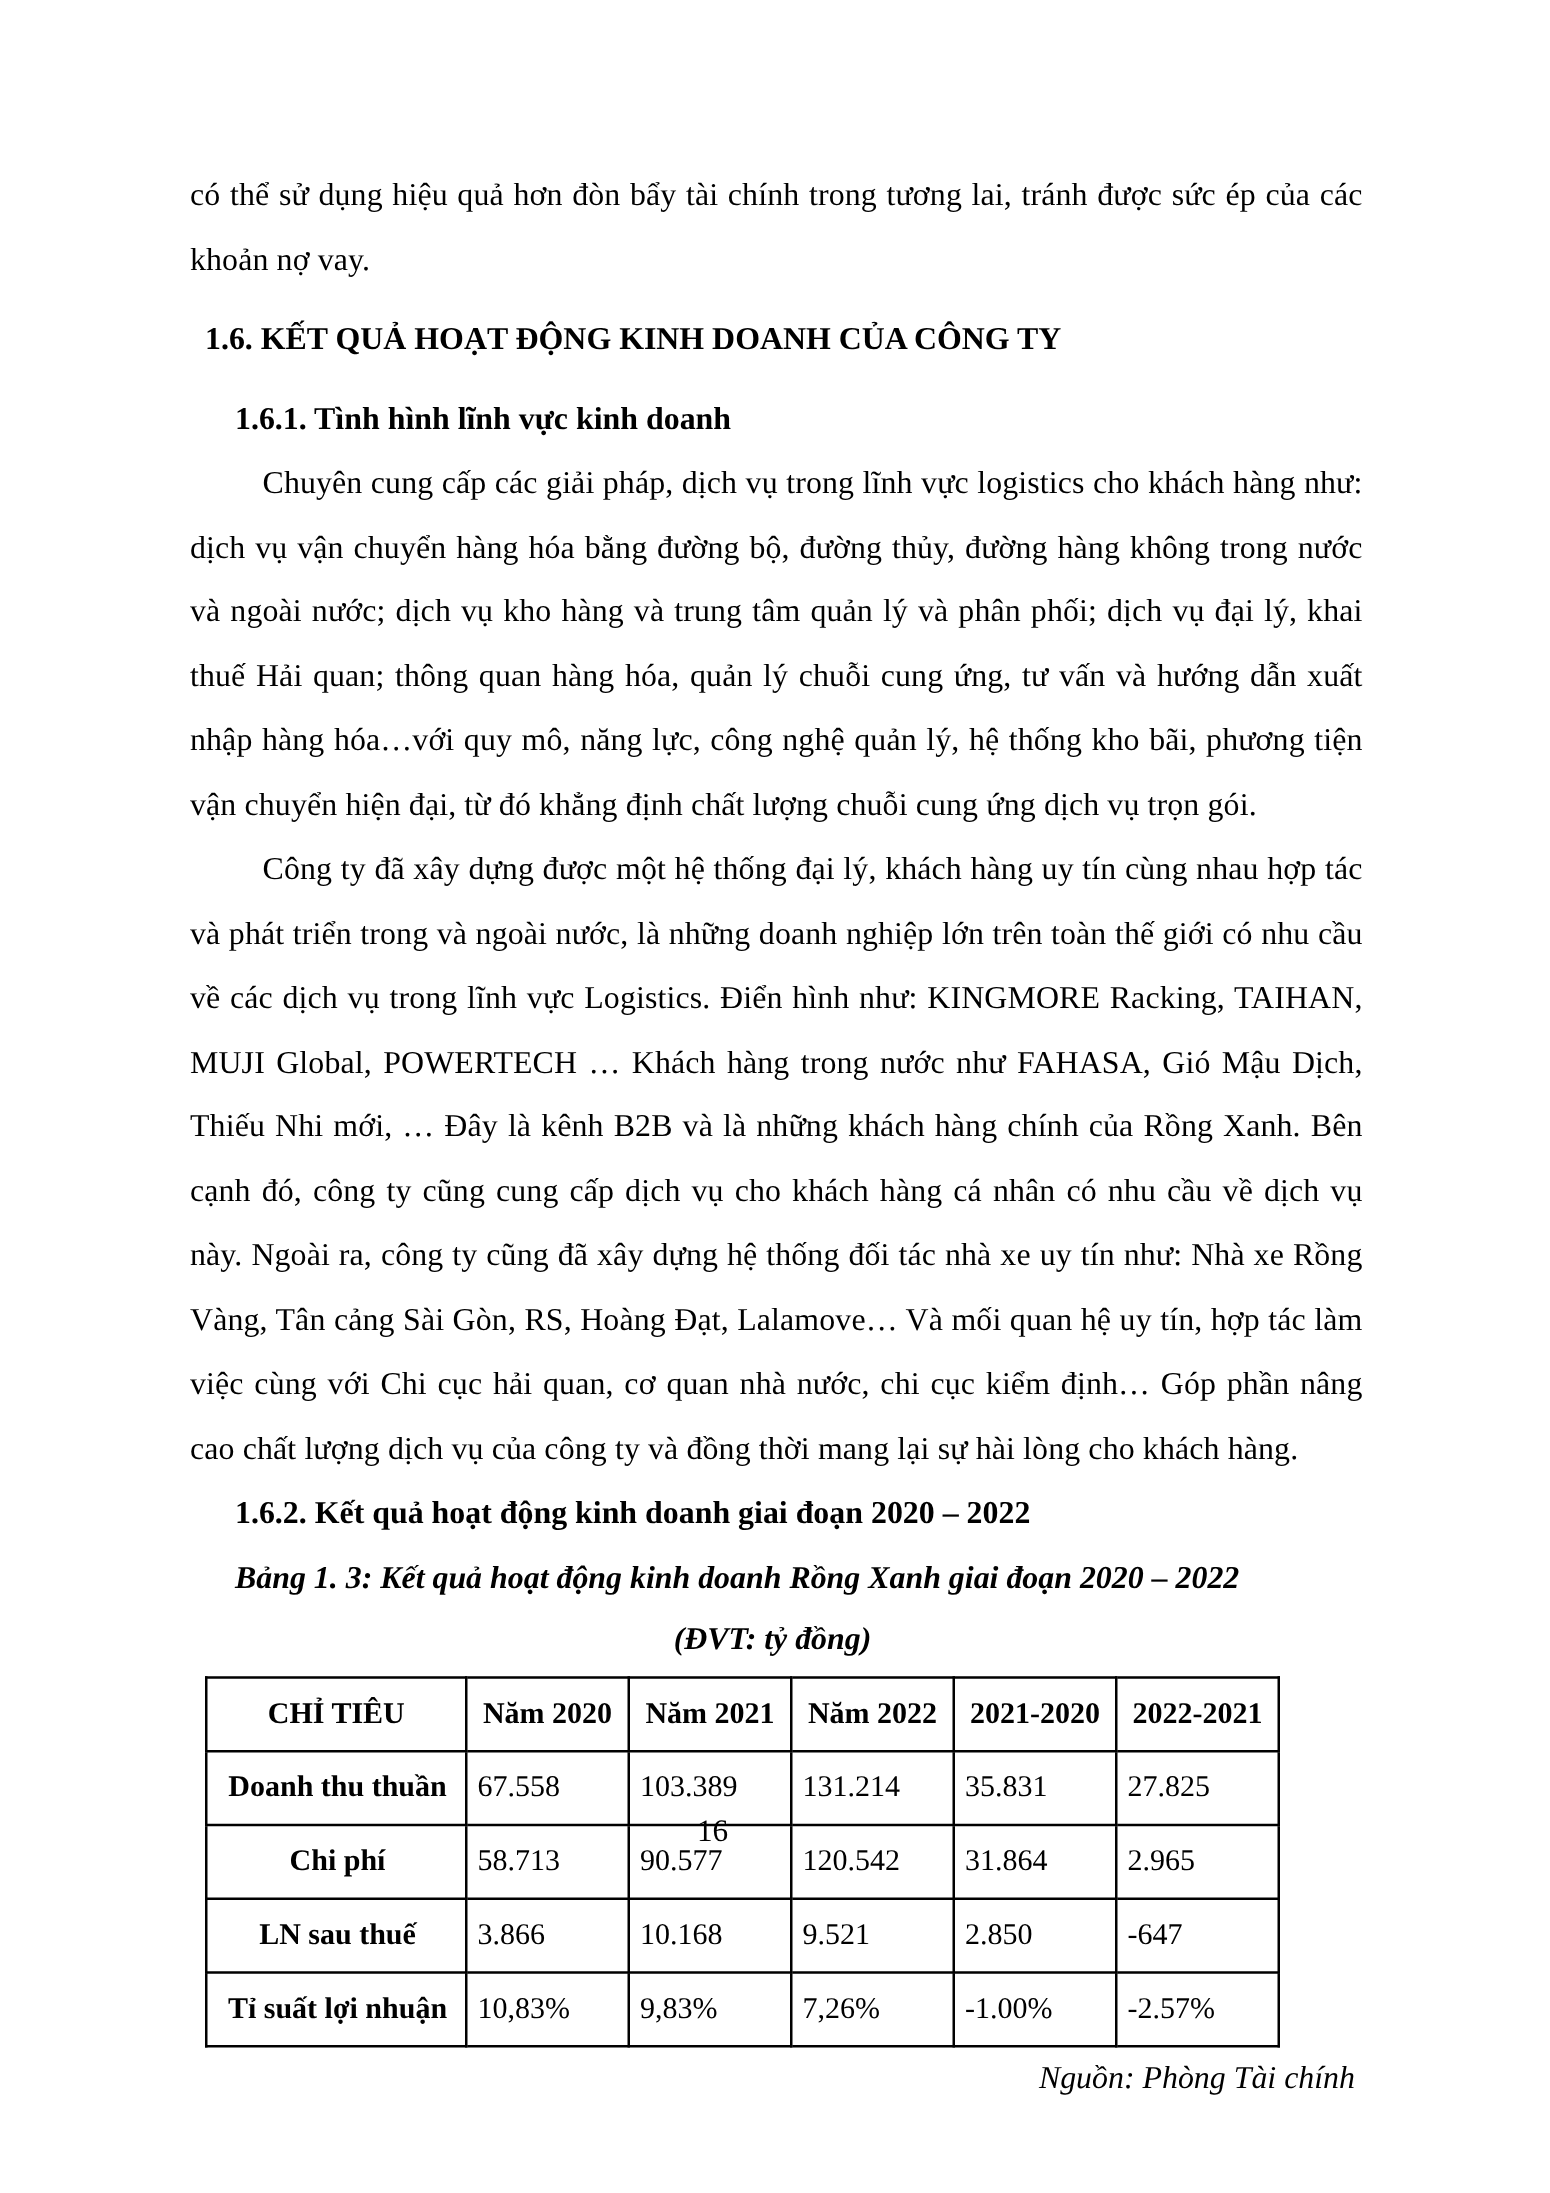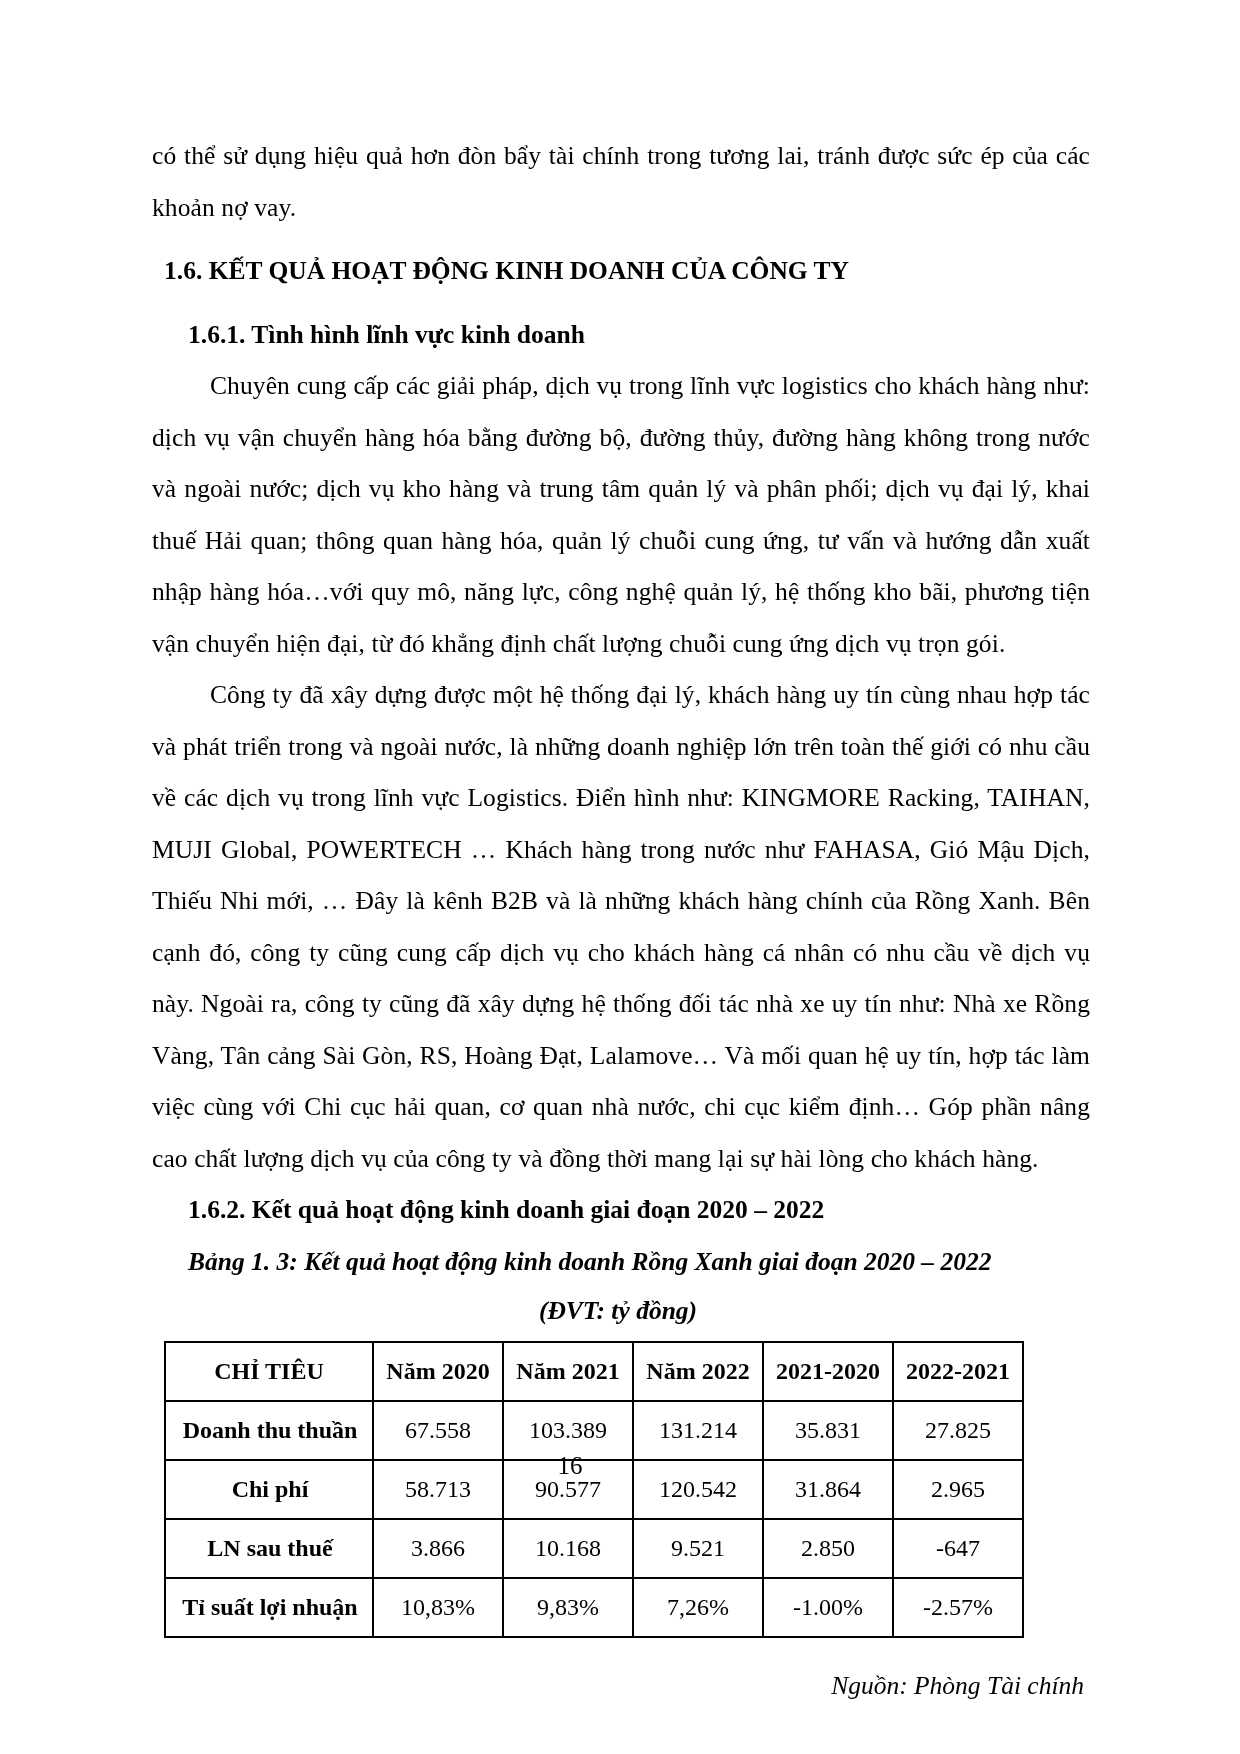--- a/index.html
+++ b/index.html
@@ -66,21 +66,21 @@
     text-align: center;
     padding-right: 6px;
   }
   .source {
     font-size: 25.5px;
     font-style: italic;
     line-height: 1.9;
     margin: 0;
     text-align: right;
     padding-right: 6px;
-    padding-top: 24px;
+    padding-top: 0;
   }
   table.data-table {
     border-collapse: collapse;
     width: 858px;
     margin: 6px 0 0 12px;
     table-layout: fixed;
   }
   table.data-table th,
   table.data-table td {
     border: 2px solid #000000;
@@ -93,21 +93,20 @@
     font-weight: bold;
     text-align: center;
     margin-left: 36px;
   }
   table.data-table td.rowhead {
     font-weight: bold;
     text-align: center;
     padding-left: 10px;
   }
   table.data-table td.num {
-    text-align: center;
     font-weight: normal;
   }
   col.c0 { width: 208px; }
   col.c1 { width: 130px; }
   col.c2 { width: 130px; }
   col.c3 { width: 130px; }
   col.c4 { width: 130px; }
   col.c5 { width: 130px; }
   .page-number {
     position: absolute;

